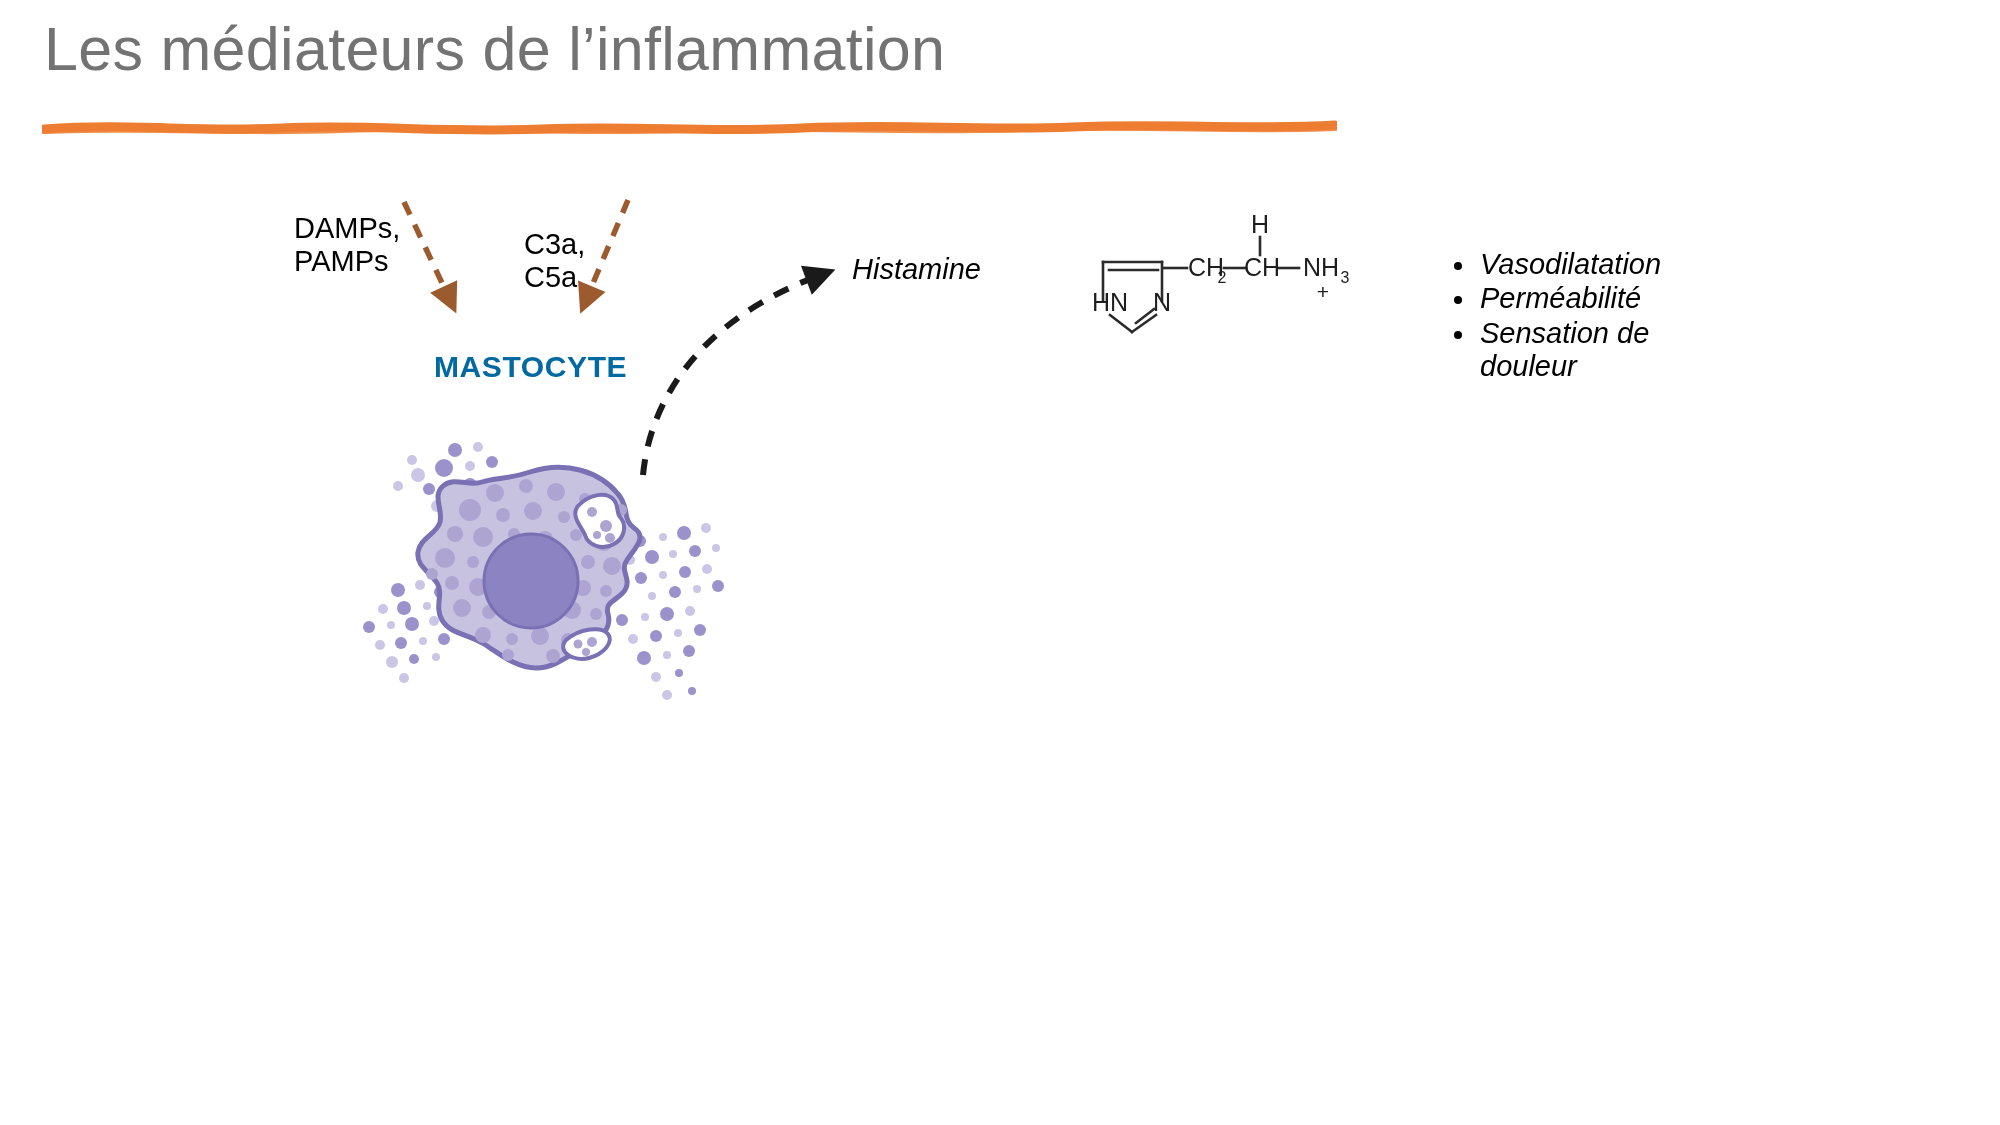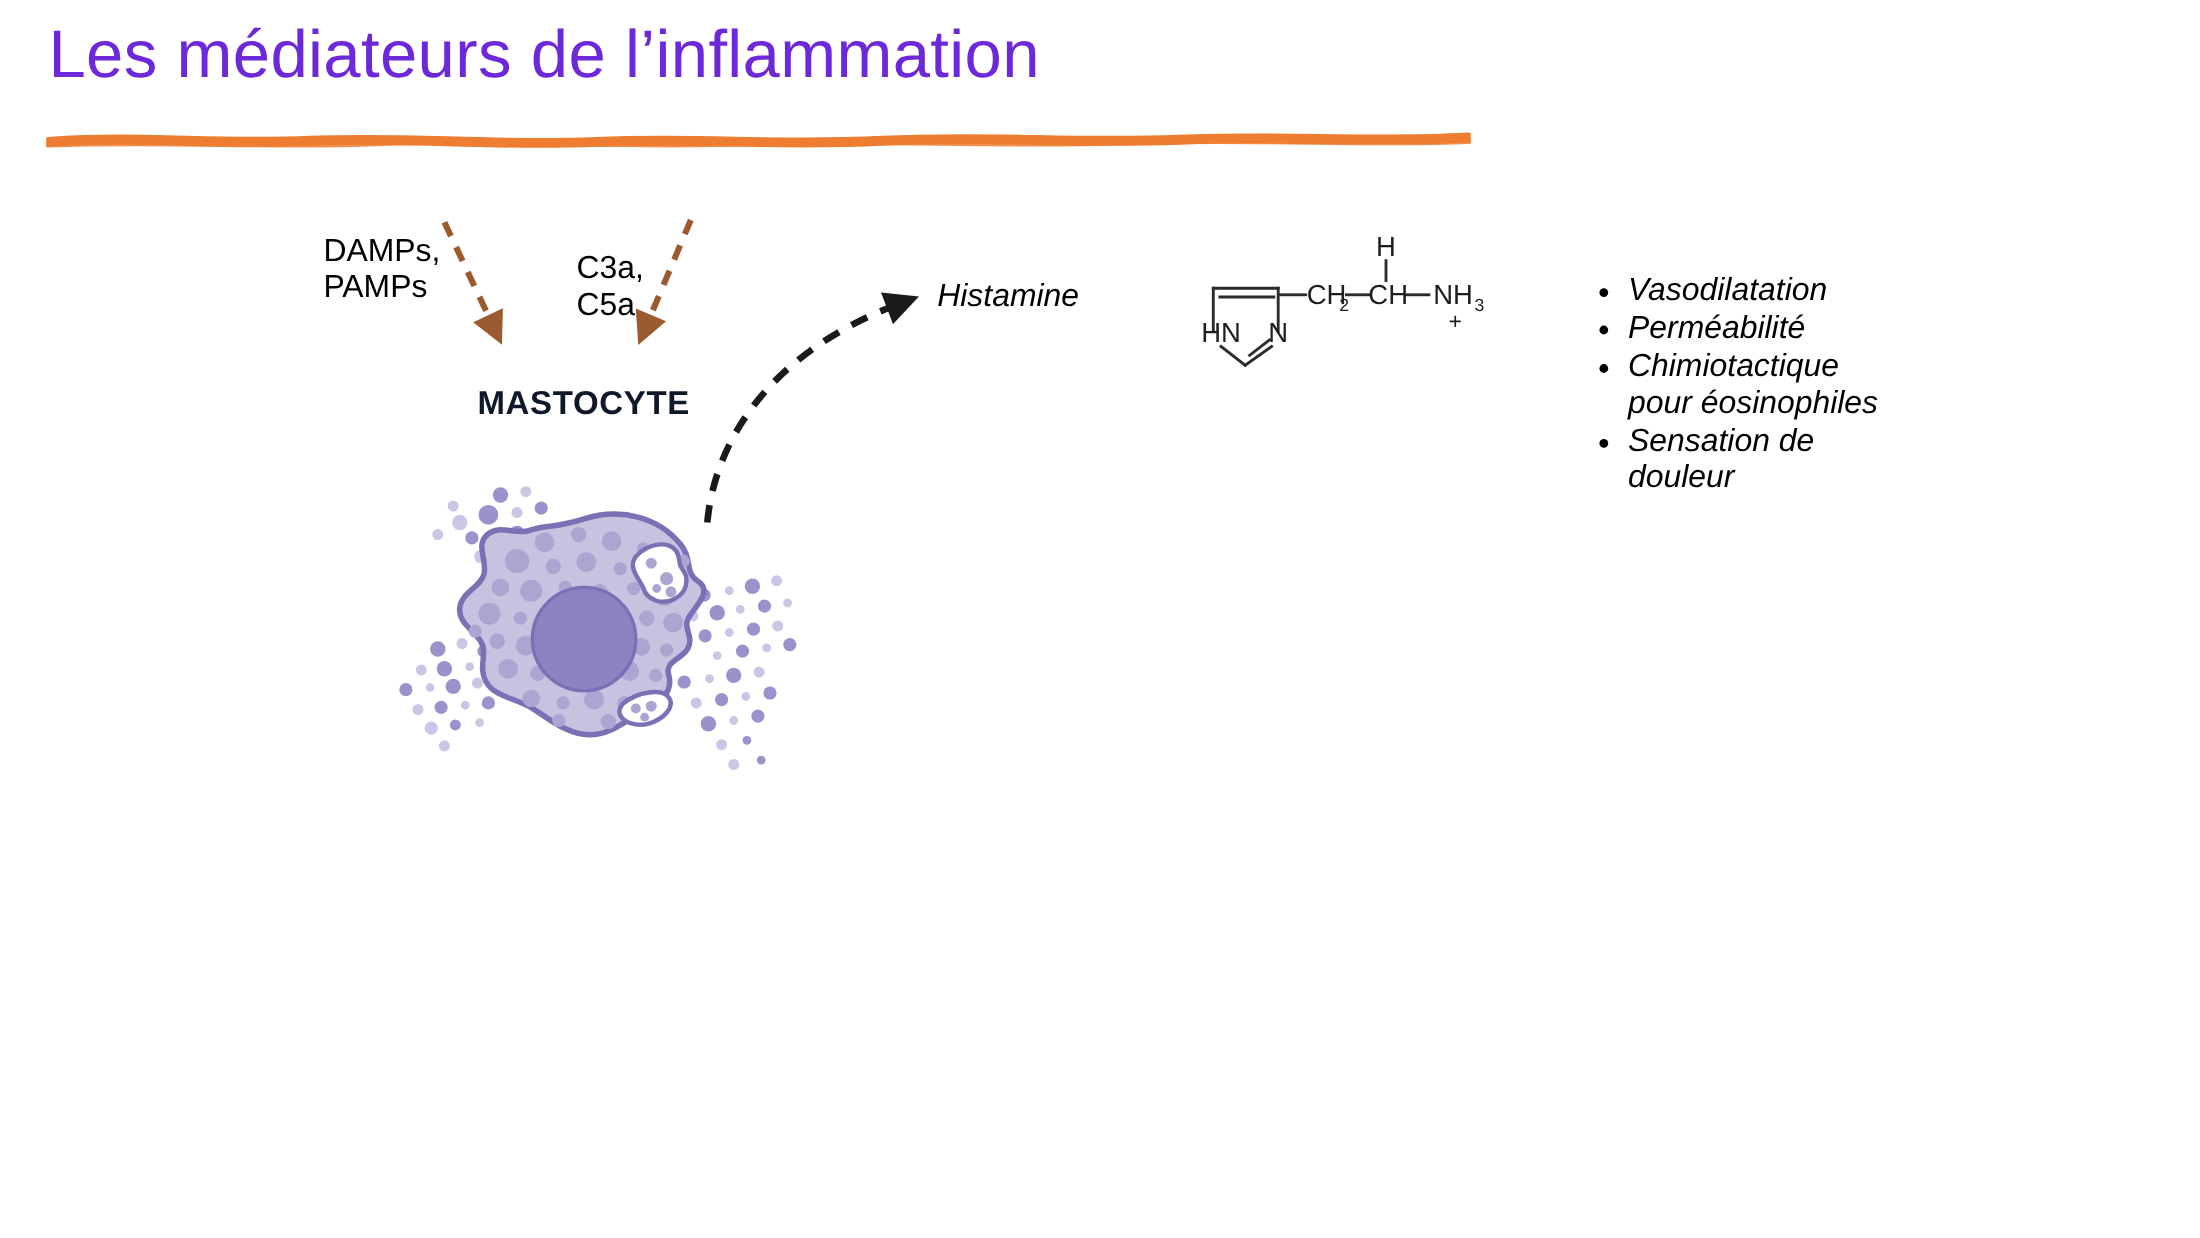--- a/index.html
+++ b/index.html
@@ -19,21 +19,21 @@
 
   
   #slide-title {
     position: absolute;
     left: 44px;
     top: 14px;
     font-family: "Liberation Sans", sans-serif;
     font-size: 61px;
     font-weight: 400;
     letter-spacing: 0.3px;
-    color: #6d28d9;
+    color: #737373;
     white-space: nowrap;
   }
 
   #title-rule {
     position: absolute;
     left: 42px;
     top: 116px;
     width: 1295px;
     height: 22px;
   }
@@ -68,21 +68,21 @@
   }
 
   #label-mastocyte {
     position: absolute;
     left: 434px;
     top: 350px;
     font-family: "Liberation Sans", sans-serif;
     font-size: 30px;
     font-weight: bold;
     letter-spacing: 0.6px;
-    color: #0f172a;
+    color: #0369a1;
     white-space: nowrap;
   }
 
   
   #histamine-structure {
     position: absolute;
     left: 1090px;
     top: 215px;
     width: 270px;
     height: 125px;
@@ -369,15 +369,14 @@
     <text x="170" y="18">H</text>
     <text x="231" y="61">NH</text>
     <text x="255" y="68" font-size="16">3</text>
     <text x="233" y="84" font-size="21">+</text>
   </g>
 </svg>
 
 <ul id="effects-list">
   <li>Vasodilatation</li>
   <li>Perméabilité</li>
-  <li>Chimiotactique pour éosinophiles</li>
   <li>Sensation de douleur</li>
 </ul>
 
 </body></html>

